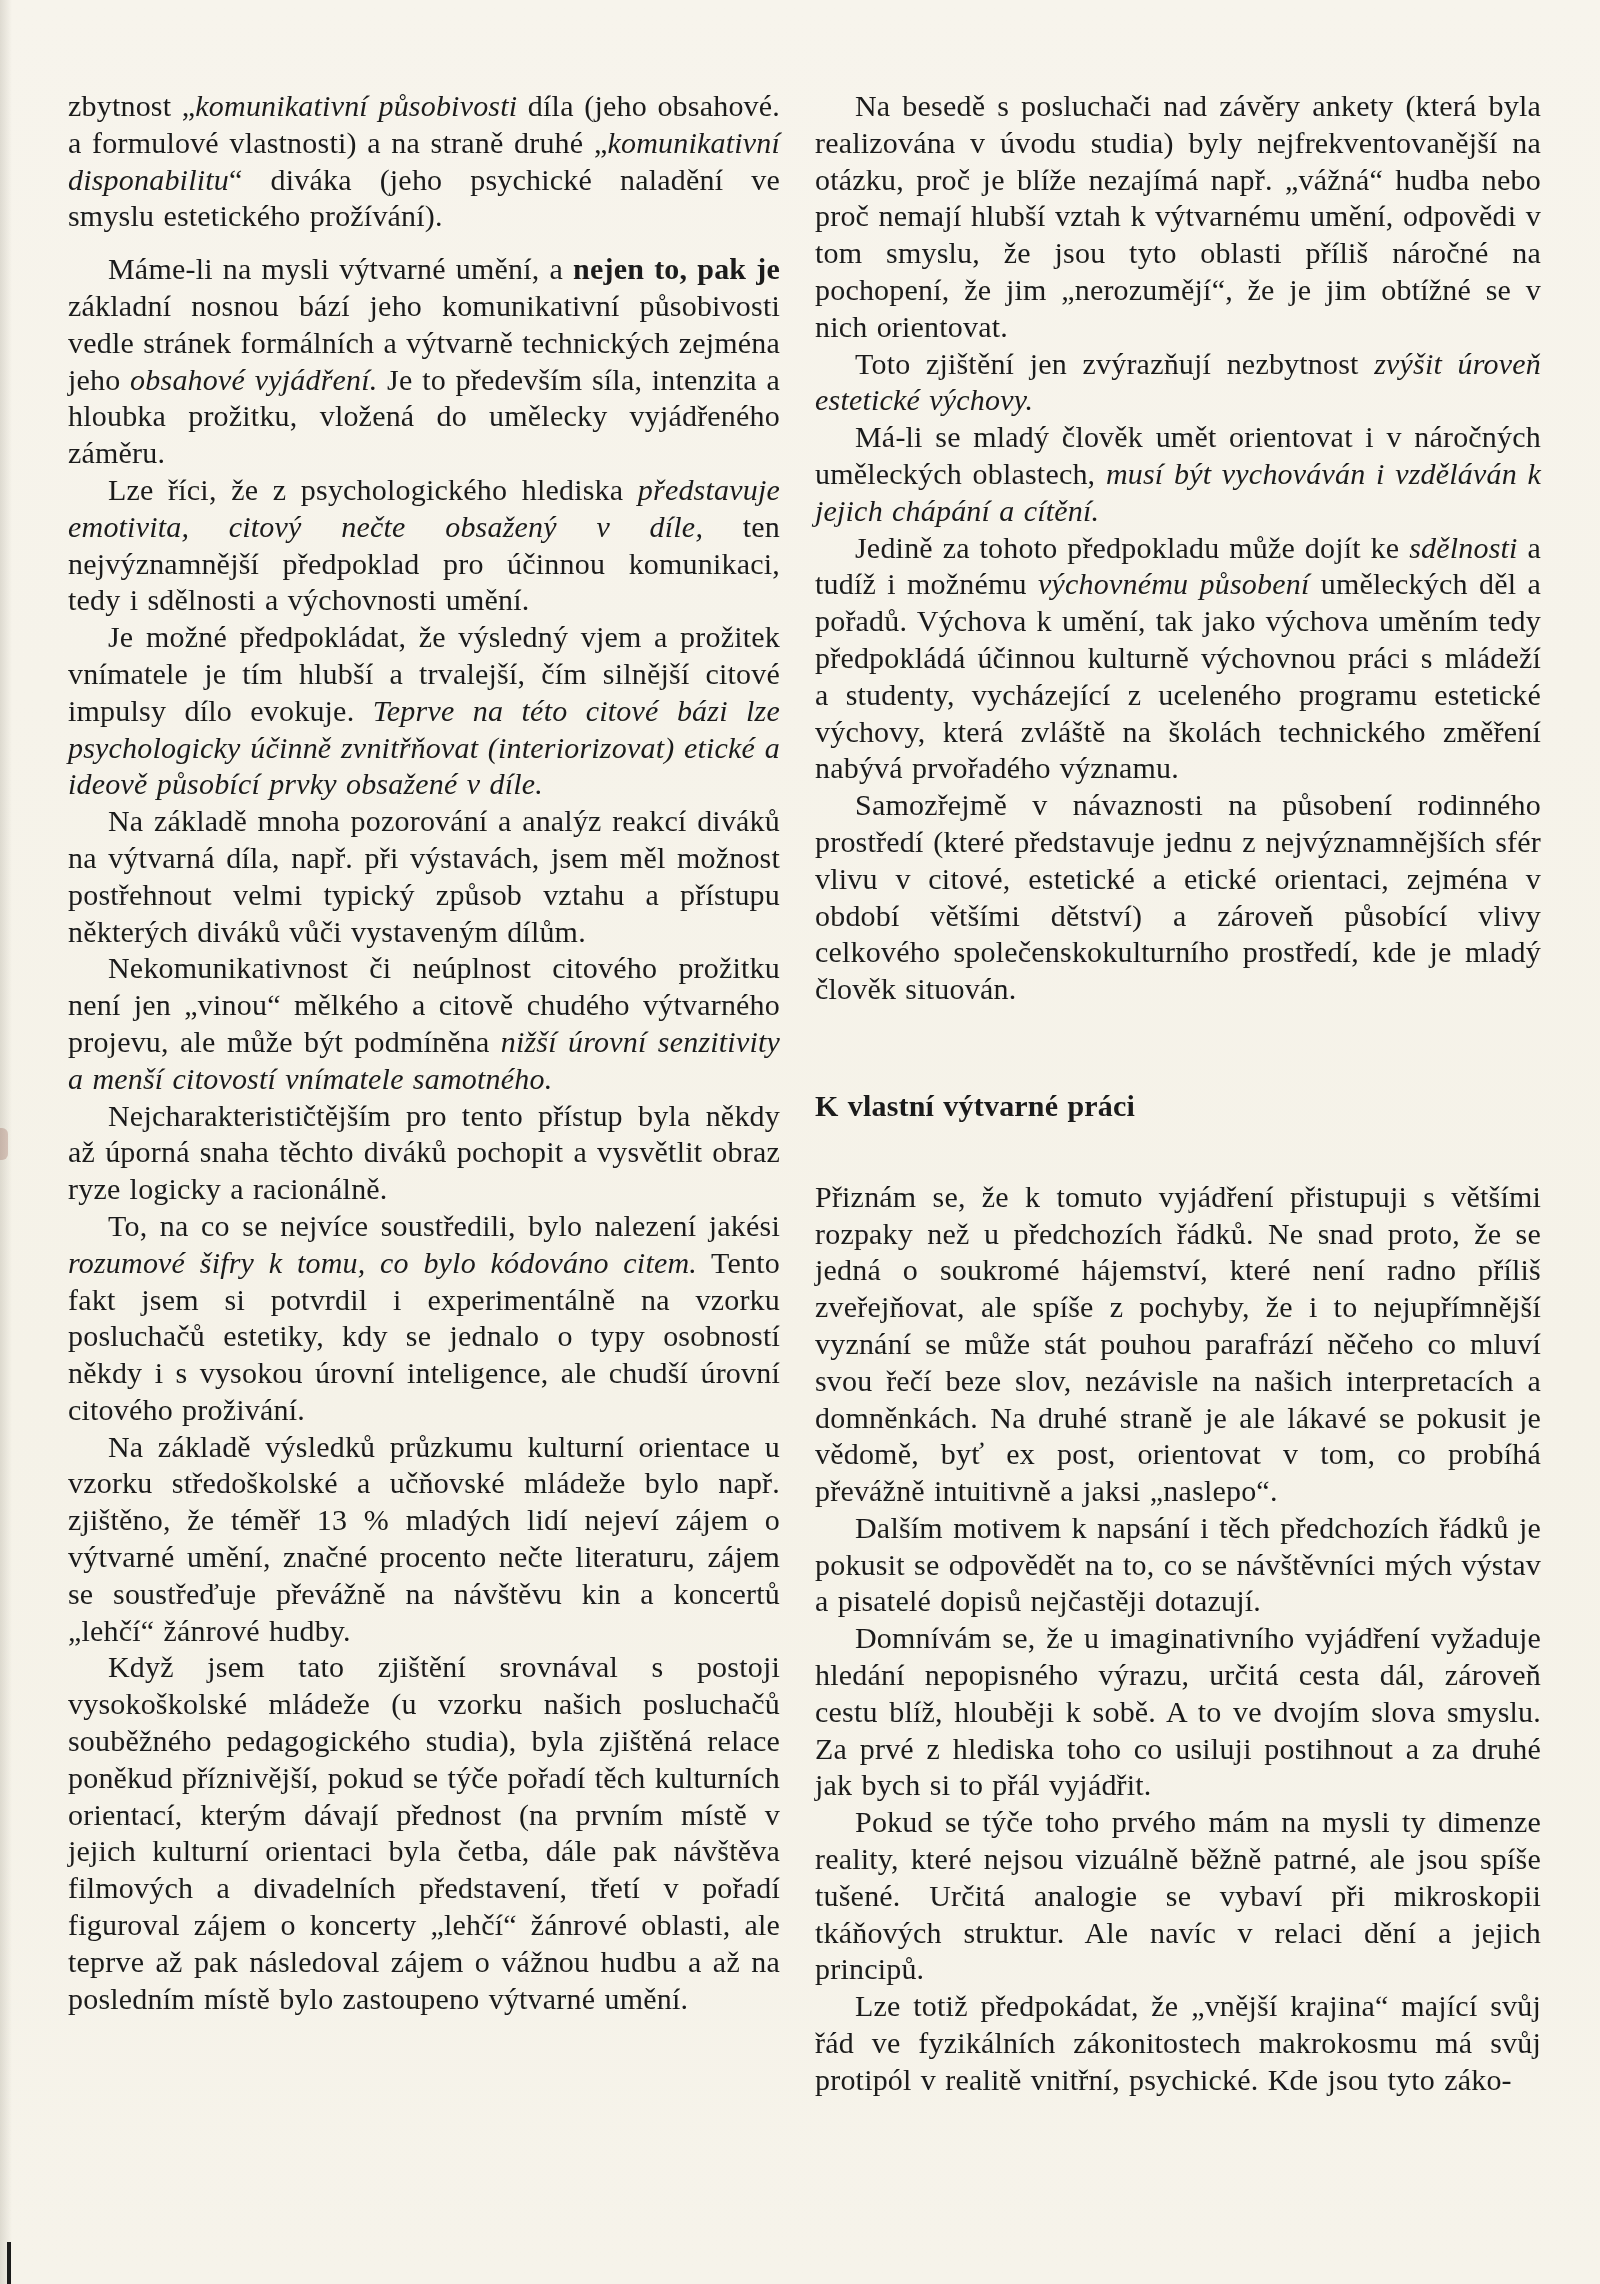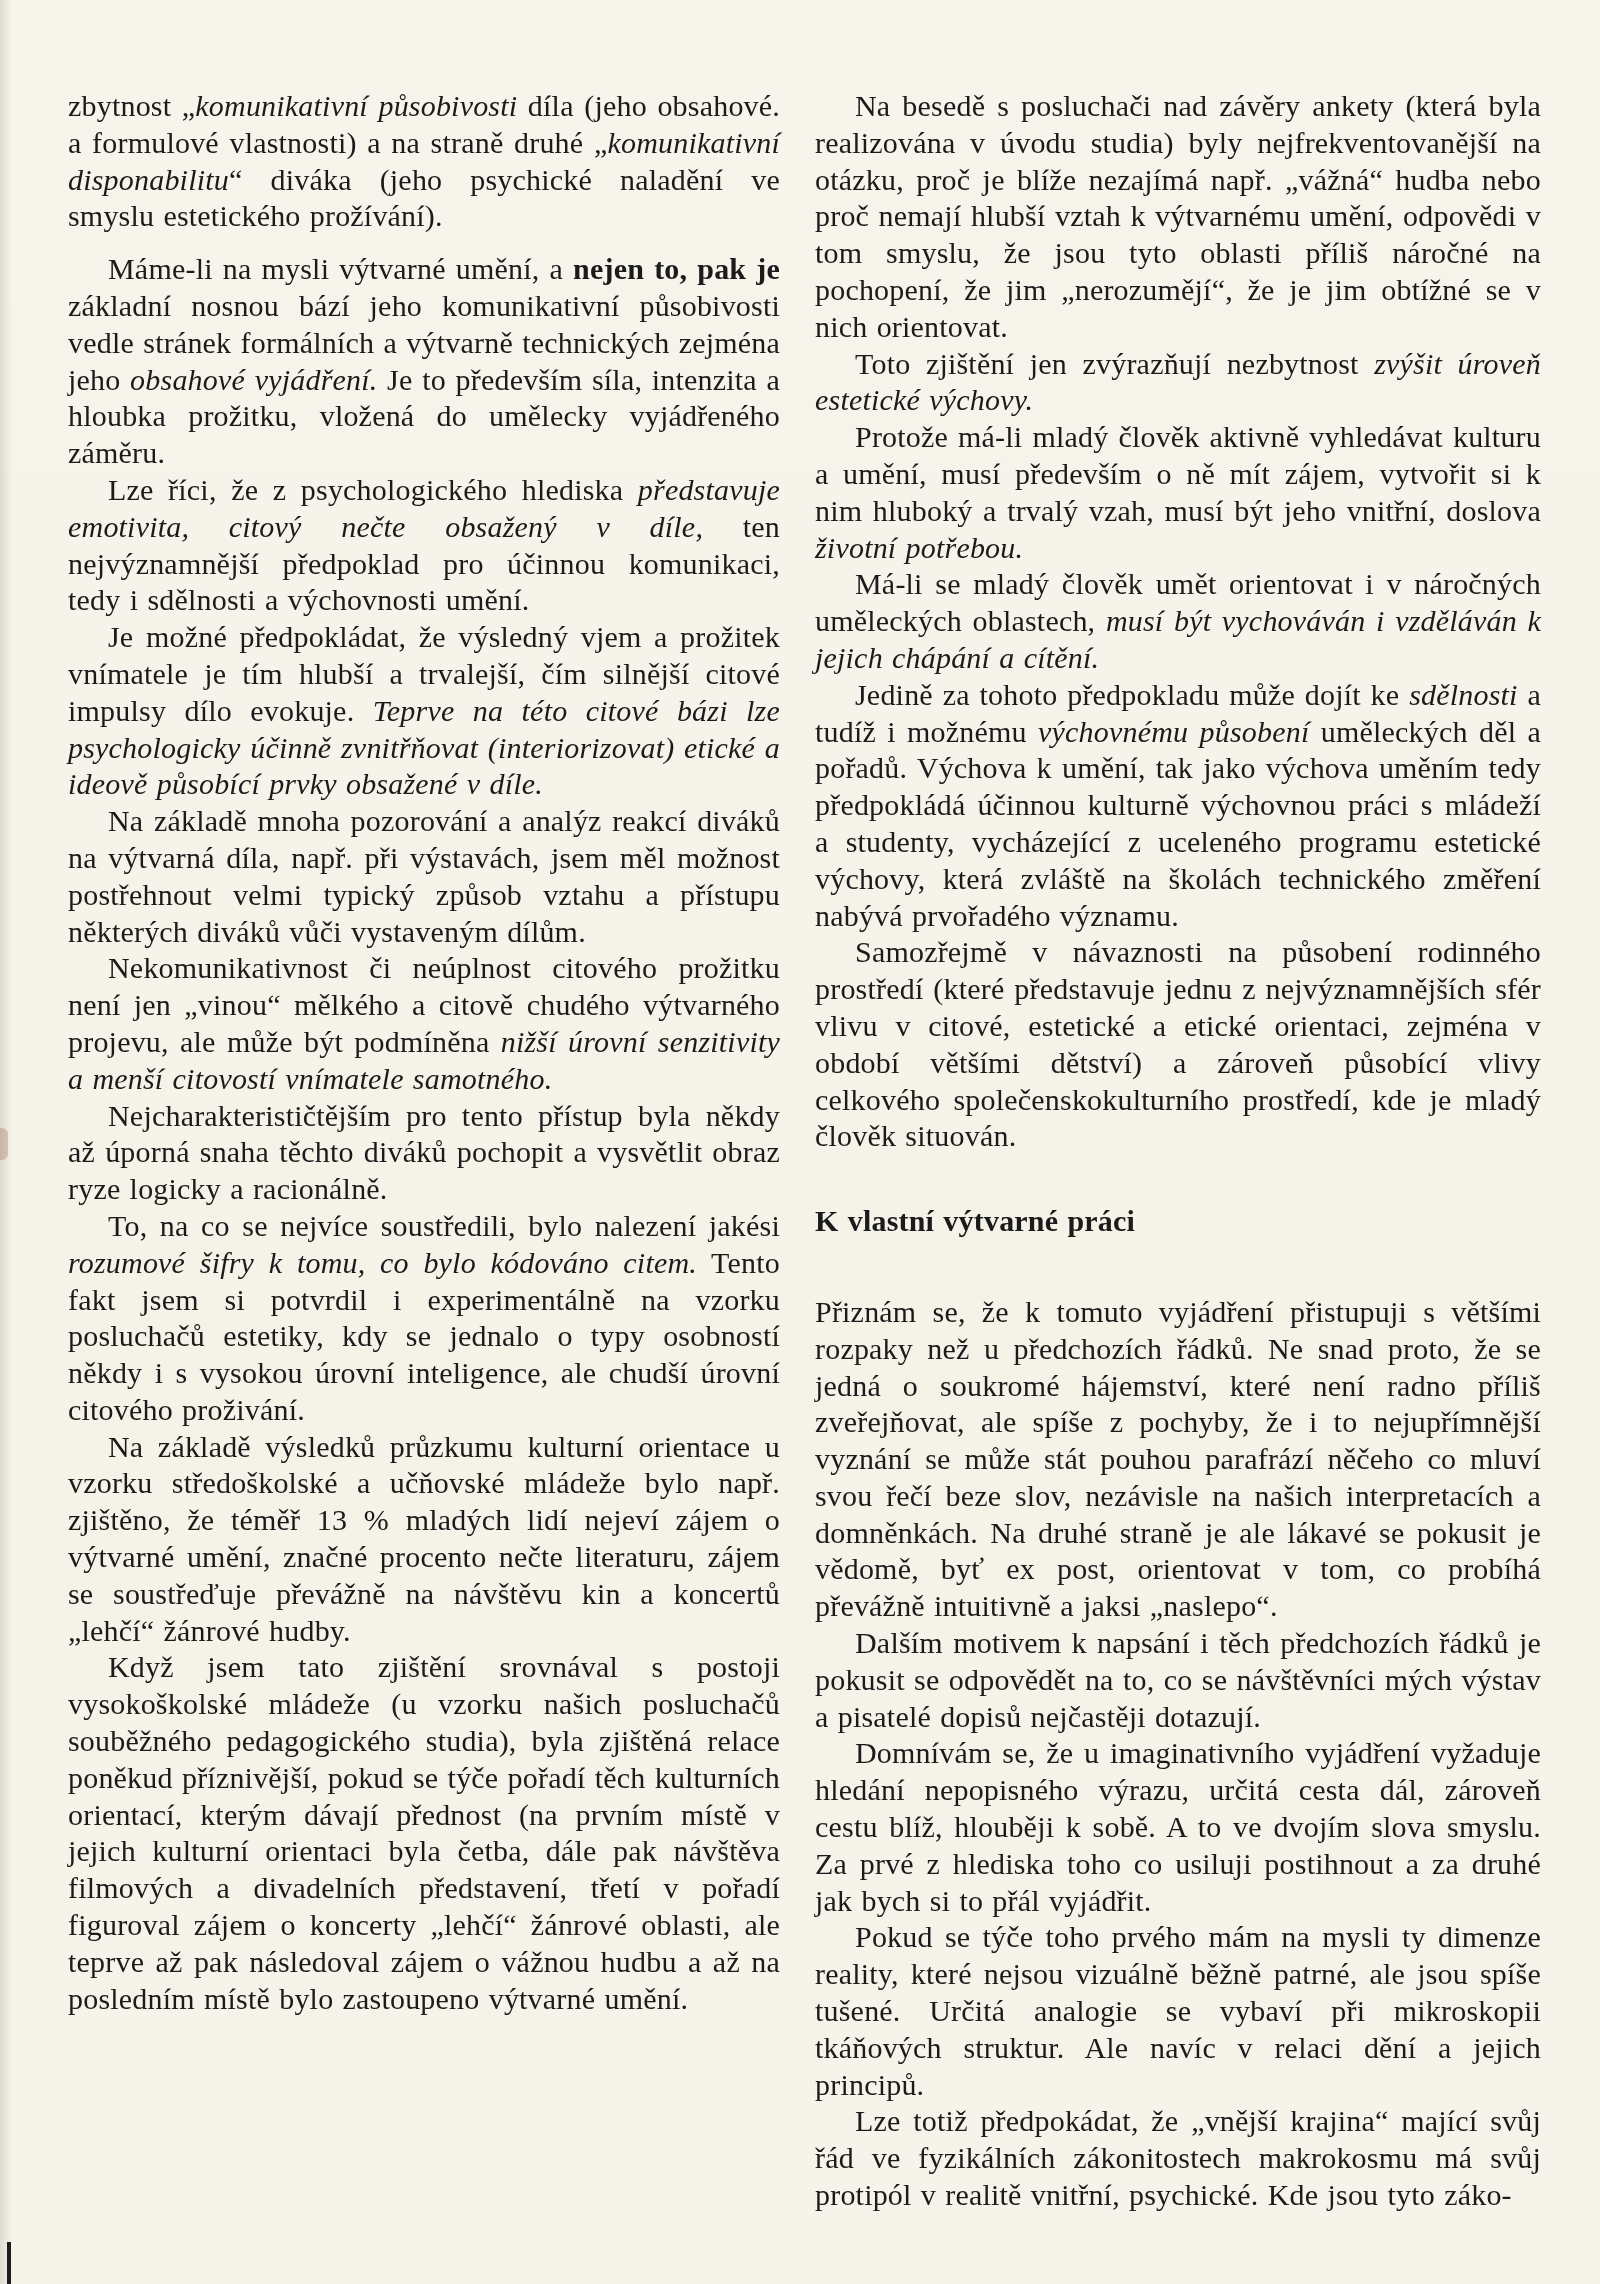--- a/index.html
+++ b/index.html
@@ -81,24 +81,23 @@
       <p class="para indent"><span>Na základě mnoha pozorování a analýz reakcí diváků na výtvarná díla, např. při výstavách, jsem měl možnost postřehnout velmi typický způsob vztahu a přístupu některých diváků vůči vystaveným dílům.</span></p>
       <p class="para indent"><span>Nekomunikativnost či neúplnost citového prožitku není jen „vinou“ mělkého a citově chudého výtvarného projevu, ale může být podmíněna </span><span class="it">nižší úrovní senzitivity a menší citovostí vnímatele samotného.</span></p>
       <p class="para indent"><span>Nejcharakterističtějším pro tento přístup byla někdy až úporná snaha těchto diváků pochopit a vysvětlit obraz ryze logicky a racionálně.</span></p>
       <p class="para indent"><span>To, na co se nejvíce soustředili, bylo nalezení jakési </span><span class="it">rozumové šifry k tomu, co bylo kódováno citem.</span><span> Tento fakt jsem si potvrdil i experimentálně na vzorku posluchačů estetiky, kdy se jednalo o typy osobností někdy i s vysokou úrovní inteligence, ale chudší úrovní citového proživání.</span></p>
       <p class="para indent"><span>Na základě výsledků průzkumu kulturní orientace u vzorku středoškolské a učňovské mládeže bylo např. zjištěno, že téměř 13 % mladých lidí nejeví zájem o výtvarné umění, značné procento nečte literaturu, zájem se soustřeďuje převážně na návštěvu kin a koncertů „lehčí“ žánrové hudby.</span></p>
       <p class="para indent"><span>Když jsem tato zjištění srovnával s postoji vysokoškolské mládeže (u vzorku našich posluchačů souběžného pedagogického studia), byla zjištěná relace poněkud příznivější, pokud se týče pořadí těch kulturních orientací, kterým dávají přednost (na prvním místě v jejich kulturní orientaci byla četba, dále pak návštěva filmových a divadelních představení, třetí v pořadí figuroval zájem o koncerty „lehčí“ žánrové oblasti, ale teprve až pak následoval zájem o vážnou hudbu a až na posledním místě bylo zastoupeno výtvarné umění.</span></p>
     </div>
   <div class="col col-right">
       <p class="para indent"><span>Na besedě s posluchači nad závěry ankety (která byla realizována v úvodu studia) byly nejfrekventovanější na otázku, proč je blíže nezajímá např. „vážná“ hudba nebo proč nemají hlubší vztah k výtvarnému umění, odpovědi v tom smyslu, že jsou tyto oblasti příliš náročné na pochopení, že jim „nerozumějí“, že je jim obtížné se v nich orientovat.</span></p>
       <p class="para indent"><span>Toto zjištění jen zvýrazňují nezbytnost </span><span class="it">zvýšit úroveň estetické výchovy.</span></p>
-      <p class="para indent"><span>Protože má-li mladý člověk aktivně vyhledávat kulturu a umění, musí především o ně mít zájem, vytvořit si k nim hluboký a trvalý vzah, musí být jeho vnitřní, doslova </span><span class="it">životní potřebou.</span></p>
       <p class="para indent"><span>Má-li se mladý člověk umět orientovat i v náročných uměleckých oblastech, </span><span class="it">musí být vychováván i vzděláván k jejich chápání a cítění.</span></p>
       <p class="para indent"><span>Jedině za tohoto předpokladu může dojít ke </span><span class="it">sdělnosti</span><span> a tudíž i možnému </span><span class="it">výchovnému působení</span><span> uměleckých děl a pořadů. Výchova k umění, tak jako výchova uměním tedy předpokládá účinnou kulturně výchovnou práci s mládeží a studenty, vycházející z uceleného programu estetické výchovy, která zvláště na školách technického změření nabývá prvořadého významu.</span></p>
       <p class="para indent"><span>Samozřejmě v návaznosti na působení rodinného prostředí (které představuje jednu z nejvýznamnějších sfér vlivu v citové, estetické a etické orientaci, zejména v období většími dětství) a zároveň působící vlivy celkového společenskokulturního prostředí, kde je mladý člověk situován.</span></p>
-      <h2 class="heading" style="margin-top: 48px;">K vlastní výtvarné práci</h2>
+      <h2 class="heading" style="margin-top: 80px;">K vlastní výtvarné práci</h2>
       <p class="para" style="margin-top: 54px;"><span>Přiznám se, že k tomuto vyjádření přistupuji s většími rozpaky než u předchozích řádků. Ne snad proto, že se jedná o soukromé hájemství, které není radno příliš zveřejňovat, ale spíše z pochyby, že i to nejupřímnější vyznání se může stát pouhou parafrází něčeho co mluví svou řečí beze slov, nezávisle na našich interpretacích a domněnkách. Na druhé straně je ale lákavé se pokusit je vědomě, byť ex post, orientovat v tom, co probíhá převážně intuitivně a jaksi „naslepo“.</span></p>
       <p class="para indent"><span>Dalším motivem k napsání i těch předchozích řádků je pokusit se odpovědět na to, co se návštěvníci mých výstav a pisatelé dopisů nejčastěji dotazují.</span></p>
       <p class="para indent"><span>Domnívám se, že u imaginativního vyjádření vyžaduje hledání nepopisného výrazu, určitá cesta dál, zároveň cestu blíž, hlouběji k sobě. A to ve dvojím slova smyslu. Za prvé z hlediska toho co usiluji postihnout a za druhé jak bych si to přál vyjádřit.</span></p>
       <p class="para indent"><span>Pokud se týče toho prvého mám na mysli ty dimenze reality, které nejsou vizuálně běžně patrné, ale jsou spíše tušené. Určitá analogie se vybaví při mikroskopii tkáňových struktur. Ale navíc v relaci dění a jejich principů.</span></p>
       <p class="para indent"><span>Lze totiž předpokádat, že „vnější krajina“ mající svůj řád ve fyzikálních zákonitostech makrokosmu má svůj protipól v realitě vnitřní, psychické. Kde jsou tyto záko-</span></p>
     </div>
 </div>
 
 </body></html>

